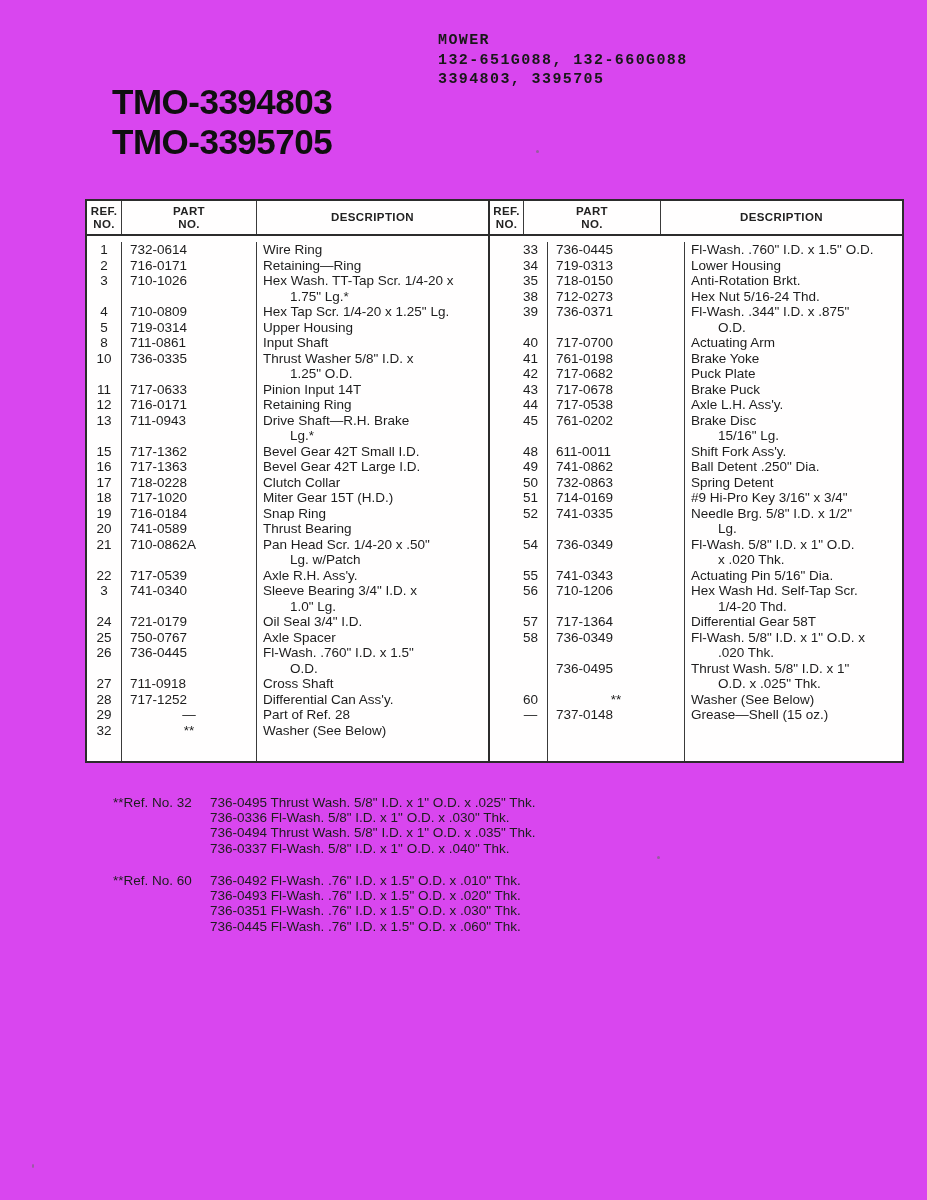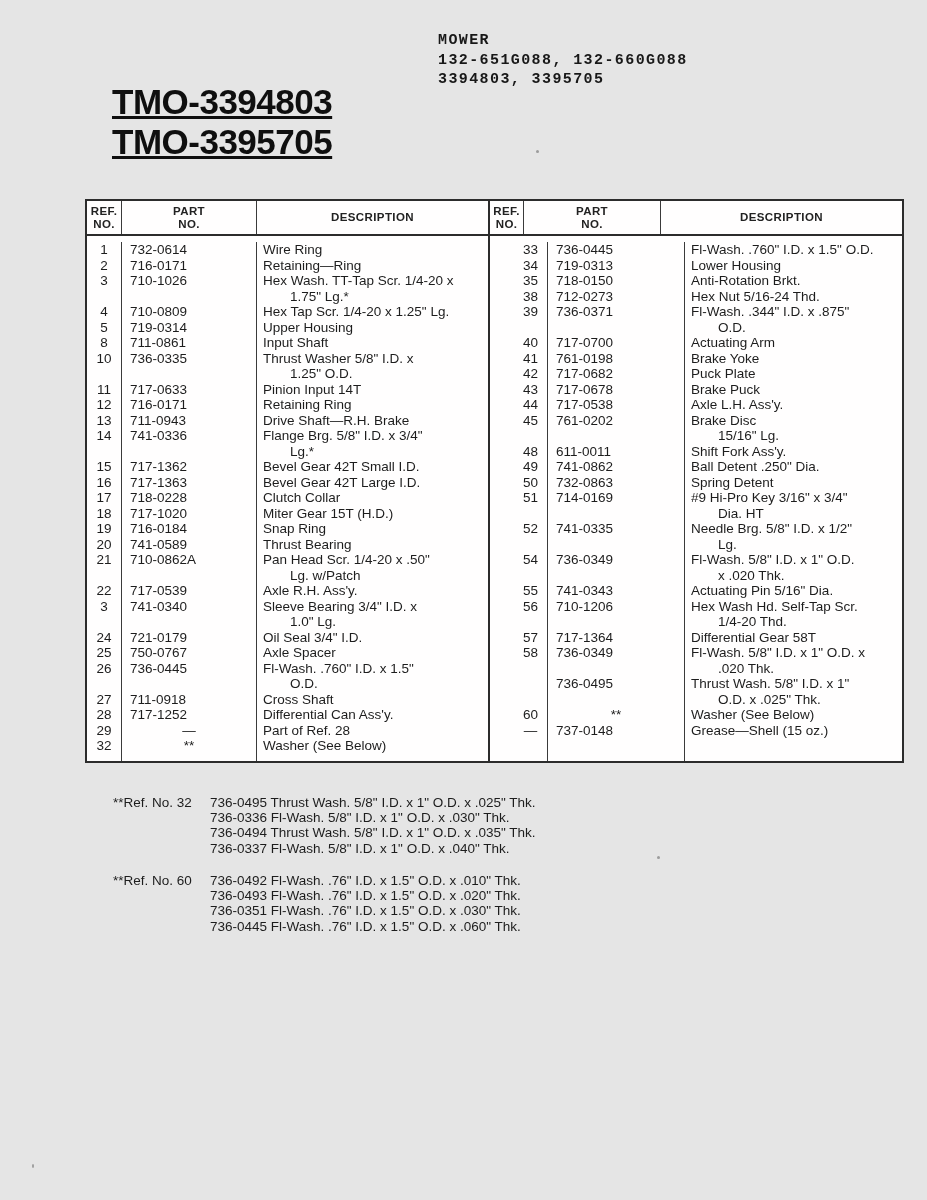--- a/index.html
+++ b/index.html
@@ -1,33 +1,33 @@
 <!DOCTYPE html>
 <html><head>
 <meta charset="utf-8">
 <style>
   html,body { margin:0; padding:0; background:#ffffff; }
   .page {
-    position:relative; width:927px; height:1200px; background:#e5e5e5;
+    position:relative; width:927px; height:1200px; background:#d946ef;
     font-family:"Liberation Sans", sans-serif; color:#1d1d1d; overflow:hidden;
   }
 
   
   .machine-info {
     position:absolute; left:438px; top:31px;
     font-family:"Liberation Mono", monospace;
     font-size:15px; font-weight:600; letter-spacing:1.4px;
     line-height:19.5px; color:#181818; white-space:nowrap;
   }
 
   
   .doc-title {
     position:absolute; left:112px; top:82px;
     font-size:35px; font-weight:800; letter-spacing:-0.5px;
-    line-height:40px; color:#0f0f0f; white-space:nowrap;text-decoration:underline;
+    line-height:40px; color:#0f0f0f; white-space:nowrap;
   }
 
   
   .parts-table {
     position:absolute; left:85px; top:199px; width:819px; height:564px;
     border:2px solid #2c2c2c; box-sizing:border-box;
     display:flex; background:#fffefe;
   }
   .half { display:flex; flex-direction:column; box-sizing:border-box; min-width:0; }
   .half.left { width:403px; border-right:2px solid #2c2c2c; }
@@ -158,25 +158,20 @@
             <span class="c ref">12</span>
             <span class="c part">716-0171</span>
             <span class="c desc">Retaining Ring</span>
           </div>
           <div class="row">
             <span class="c ref">13</span>
             <span class="c part">711-0943</span>
             <span class="c desc">Drive Shaft—R.H. Brake</span>
           </div>
           <div class="row">
-            <span class="c ref">14</span>
-            <span class="c part">741-0336</span>
-            <span class="c desc">Flange Brg. 5/8" I.D. x 3/4"</span>
-          </div>
-          <div class="row">
             <span class="c ref"></span>
             <span class="c part"></span>
             <span class="c desc indent">Lg.*</span>
           </div>
           <div class="row">
             <span class="c ref">15</span>
             <span class="c part">717-1362</span>
             <span class="c desc">Bevel Gear 42T Small I.D.</span>
           </div>
           <div class="row">
@@ -367,25 +362,20 @@
           </div>
           <div class="row">
             <span class="c ref">50</span>
             <span class="c part">732-0863</span>
             <span class="c desc">Spring Detent</span>
           </div>
           <div class="row">
             <span class="c ref">51</span>
             <span class="c part">714-0169</span>
             <span class="c desc">#9 Hi-Pro Key 3/16" x 3/4"</span>
-          </div>
-          <div class="row">
-            <span class="c ref"></span>
-            <span class="c part"></span>
-            <span class="c desc indent">Dia. HT</span>
           </div>
           <div class="row">
             <span class="c ref">52</span>
             <span class="c part">741-0335</span>
             <span class="c desc">Needle Brg. 5/8" I.D. x 1/2"</span>
           </div>
           <div class="row">
             <span class="c ref"></span>
             <span class="c part"></span>
             <span class="c desc indent">Lg.</span>

